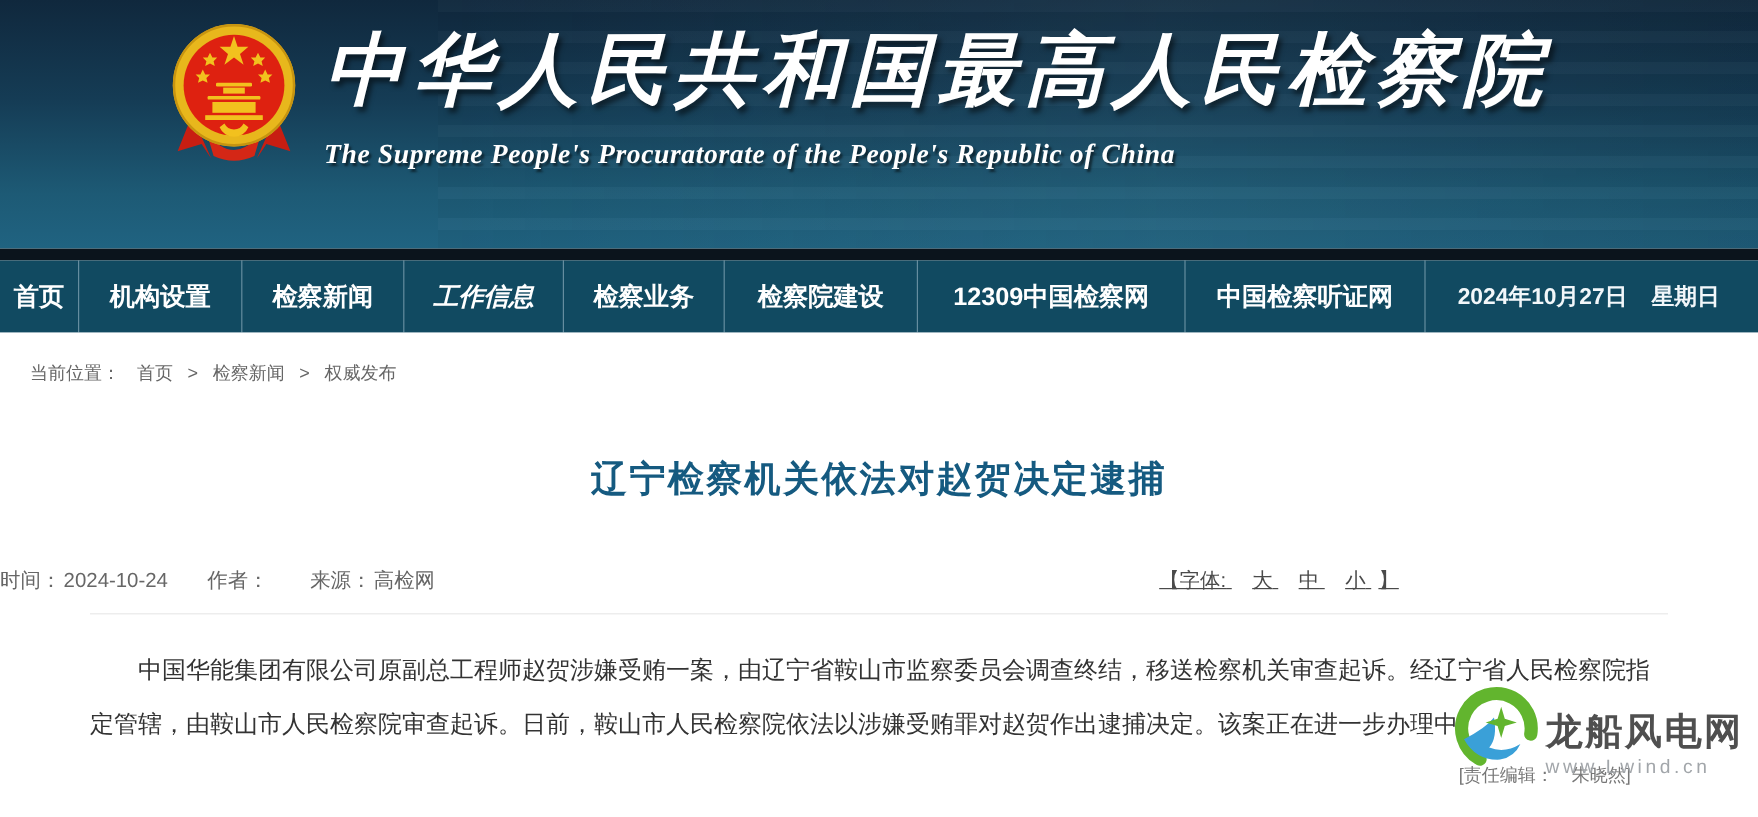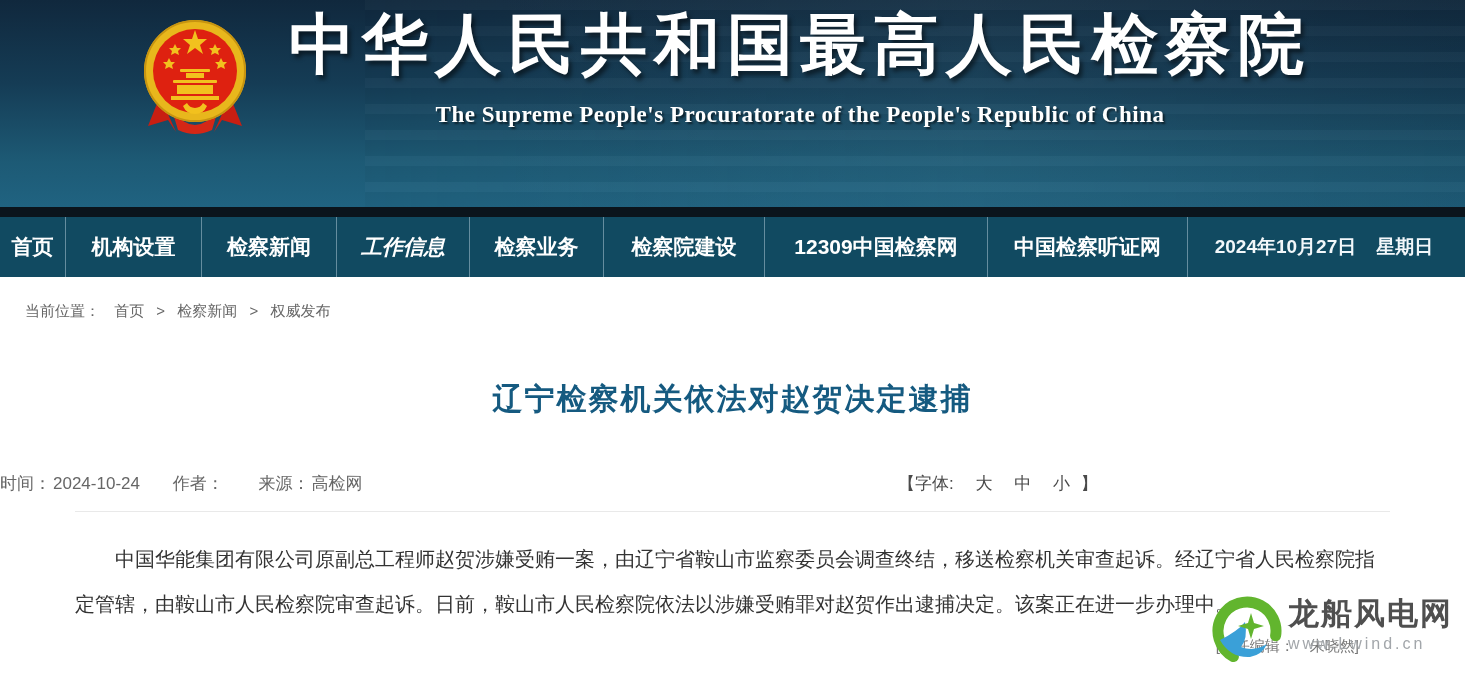--- a/index.html
+++ b/index.html
@@ -15,22 +15,22 @@
     background:linear-gradient(180deg,#10283d 0%, #153c55 40%, #1d5a75 78%, #206381 100%);
   }
   .building-hint {
     position:absolute; right:0; top:0; width:1100px; height:207px; opacity:.55;
     background:
       repeating-linear-gradient(180deg, rgba(255,255,255,0.045) 0 10px, rgba(0,0,0,0.05) 10px 26px),
       linear-gradient(90deg, rgba(0,0,0,0) 0%, rgba(90,140,160,0.18) 55%, rgba(20,40,55,0.25) 100%);
   }
   .emblem { position:absolute; left:142px; top:14px; }
   .header-text {
-    position:absolute; left:270px; top:0; width:1060px; text-align:center;
-    color:#fff; font-family:"Liberation Serif","DejaVu Serif",serif;
+    position:absolute; left:270px; top:14px; width:1060px; 
+    color:#fff; font-family:"Liberation Serif","DejaVu Serif",serif;font-style:italic;
   }
   .site-title {
     font-size:66px; font-weight:bold; letter-spacing:7px; white-space:nowrap;
     text-shadow:3px 4px 4px rgba(0,0,0,0.5);
   }
   .site-subtitle {
     font-size:23px; font-weight:bold; margin-top:12px; letter-spacing:0.5px;
     text-shadow:2px 2px 2px rgba(0,0,0,0.55);
   }
 
@@ -71,39 +71,39 @@
     text-align:center; margin-top:42px;
     font-family:"Liberation Serif","DejaVu Serif",serif;
     font-size:30px; font-weight:bold; color:#155a80; letter-spacing:2px;
   }
   .meta-row {
     position:relative; margin-top:52px; 
     font-size:17px; color:#666; height:24px;
   }
   .meta-row .meta-item { margin-right:28px; }
   .meta-row .meta-val { margin-left:2px; }
-  .font-ctl { position:absolute; left:898px; top:0; color:#4a4a4a; }
+  .font-ctl { position:absolute; left:966px; top:0; color:#4a4a4a;text-decoration:underline; }
   .font-ctl a { color:#4a4a4a; text-decoration:none; cursor:pointer; margin-left:17px; }
   .font-ctl .suffix { margin-left:6px; }
   .meta-divider { margin:15px 75px 0 75px; border-top:1px solid #e9e9e9; }
 
   .article-body {
     margin-top:25px; padding:0 80px 0 75px;
     font-size:20px; line-height:45px; color:#333; text-indent:2em;
   }
 
   .editor-line {
     position:absolute; right:106px; top:637px;
     font-size:15px; color:#777; z-index:1;
   }
 
   
   .watermark {
-    position:absolute; right:12px; top:594px; z-index:5;
-    display:flex; align-items:flex-start;
+    position:absolute; right:12px; top:570px; z-index:5;
+    display:flex; align-items:flex-end;
   }
   .wm-text { margin-left:4px; }
   .wm-name {
     font-size:31px; font-weight:bold; color:#4f4f4f; letter-spacing:2px; line-height:40px;
   }
   .wm-url {
     font-size:16px; font-weight:normal; color:#a2a6aa; letter-spacing:3px; margin-top:1px;
   }
 </style>
 </head>

